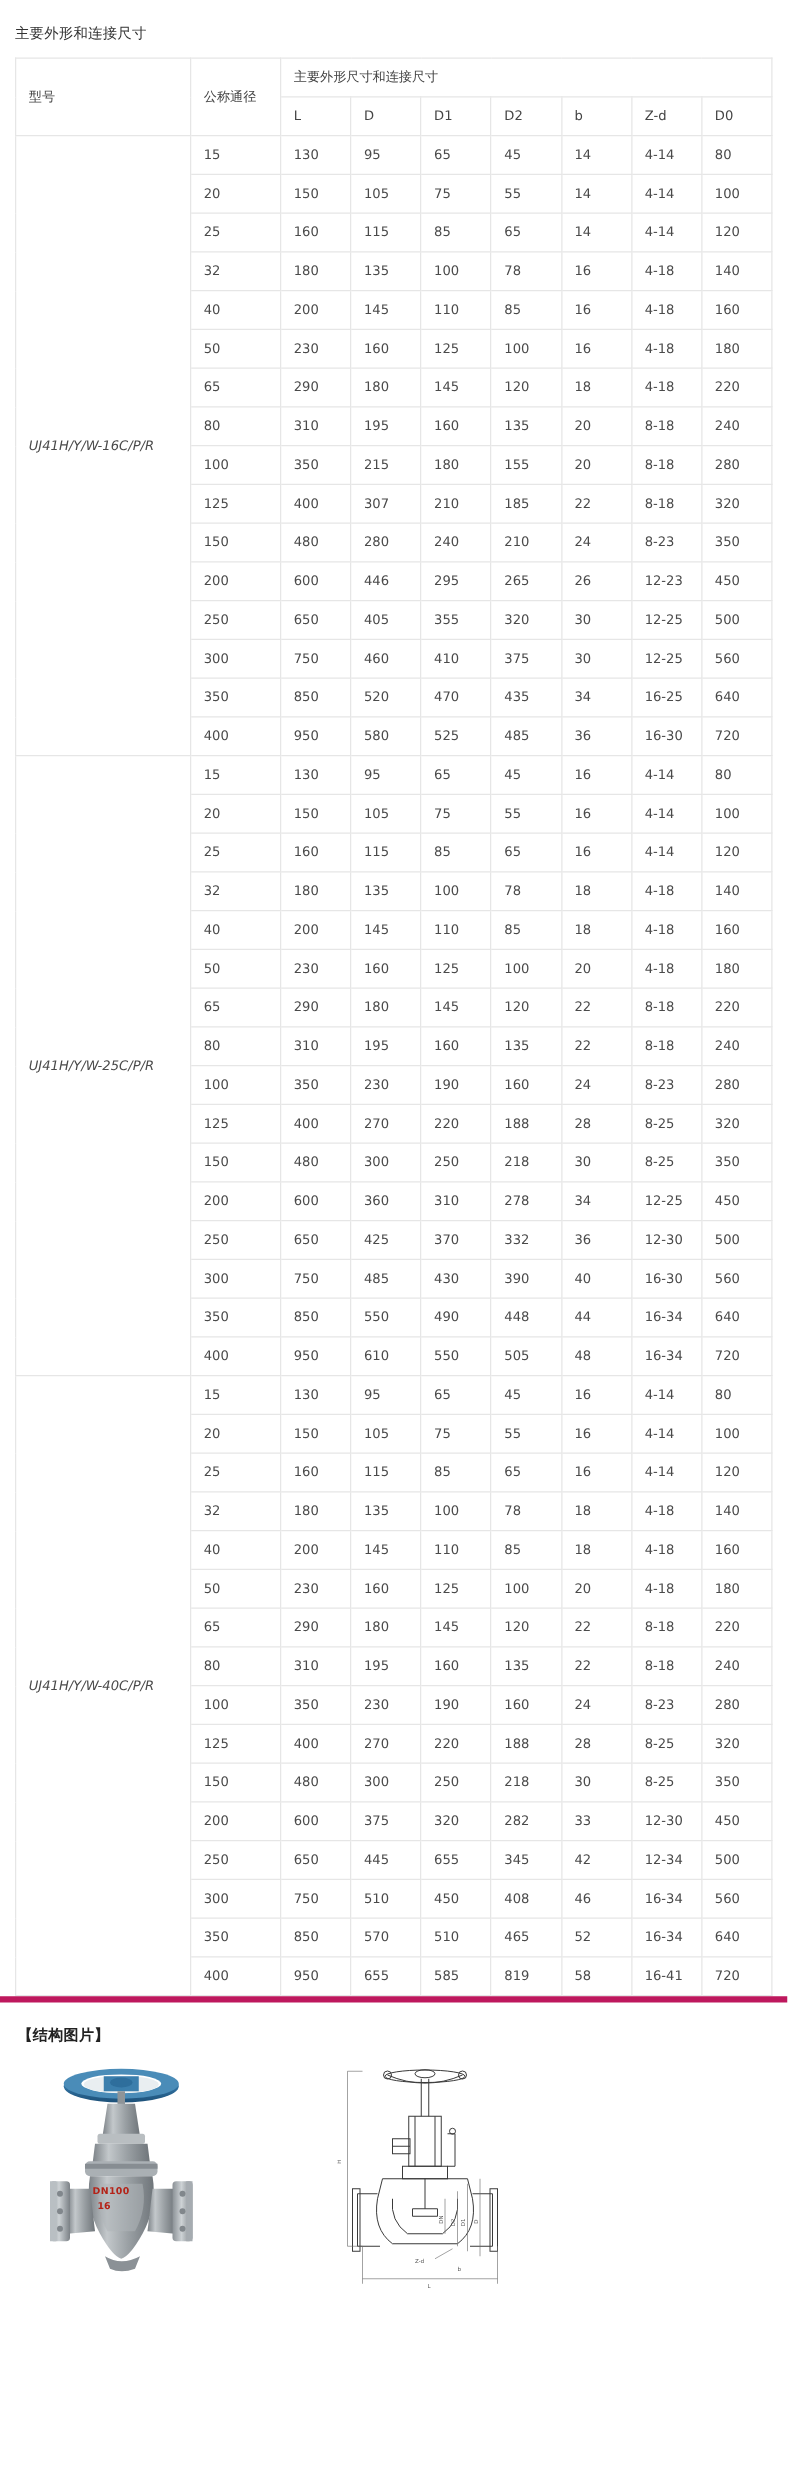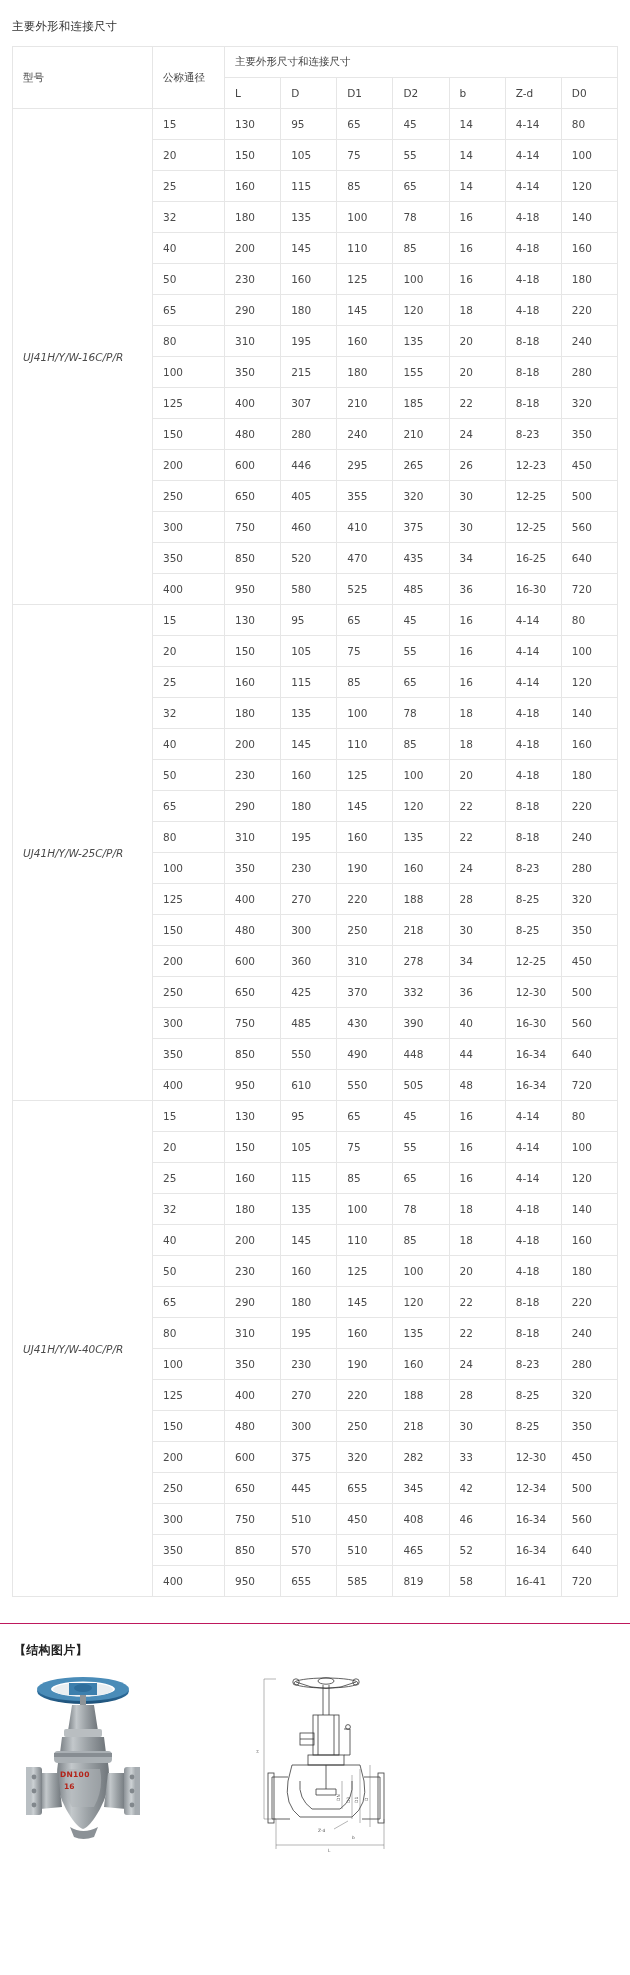--- a/index.html
+++ b/index.html
@@ -61,35 +61,34 @@
   td.dn { width: 72px; }
   td.v-l { width: 48px; }
   td.v-d { width: 48px; }
   td.v-d1 { width: 48px; }
   td.v-d2 { width: 48px; }
   td.v-b { width: 38px; }
   td.v-zd { width: 58px; }
   td.v-d0 { width: 58px; }
 
   .struct-wrap {
-    margin-top: 26px;
-    border-top: 1px solid #be185d;
+    border-top: 5px solid #be185d;
     padding-top: 0;
   }
   .struct-title {
     font-size: 12px;
     font-weight: bold;
     color: #222222;
     padding: 18px 0 10px 14px;
     letter-spacing: 0.3px;
   }
   .struct-figs {
     display: flex;
     align-items: flex-start;
-    padding-left: 14px;
+    padding-left: 28px;
     gap: 104px;
   }
   .fig-photo { width: 138px; height: 180px; position: relative; }
   .fig-draw  { width: 148px; height: 190px; position: relative; }
 
   svg { display: block; }
 </style>
 </head>
 <body>
 

